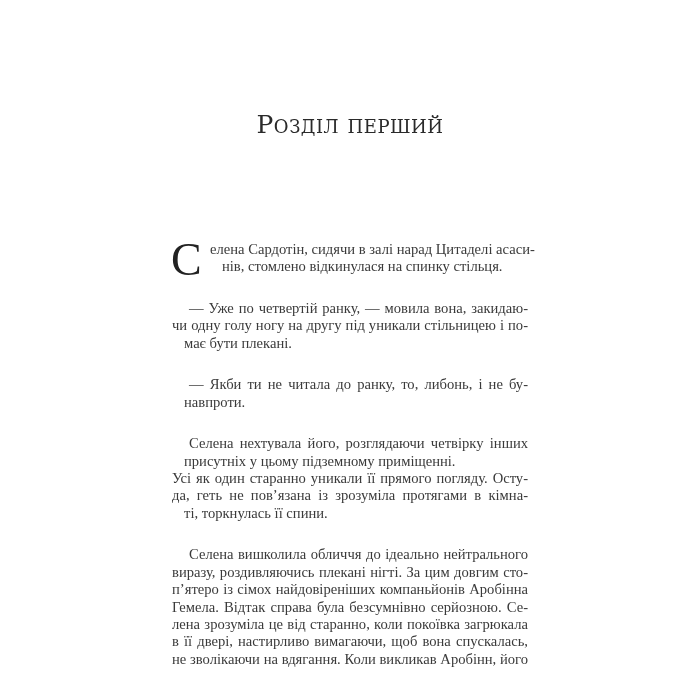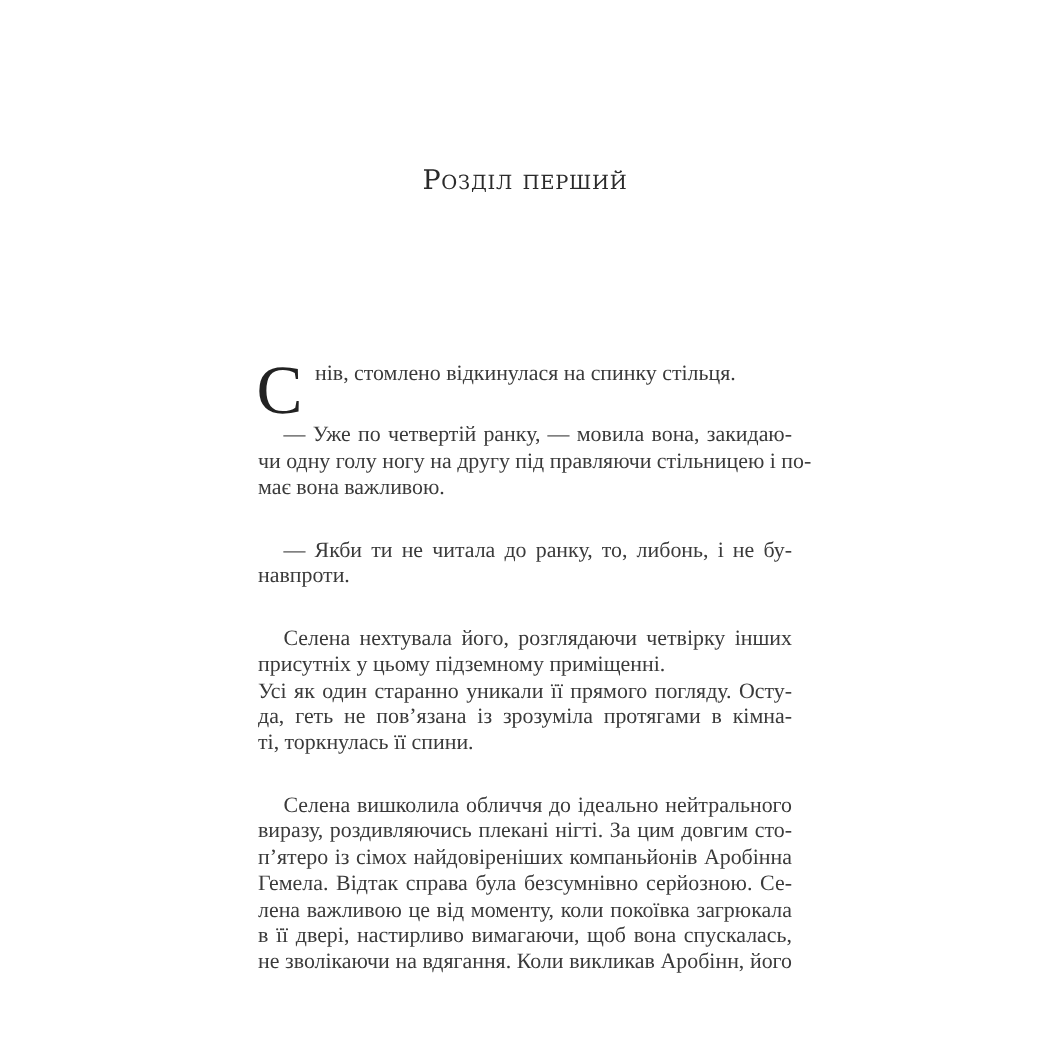--- a/index.html
+++ b/index.html
@@ -1,56 +1,57 @@
 <!DOCTYPE html>
 <html><head>
 <meta charset="utf-8">
 <style>
   html, body { margin:0; padding:0; background:#ffffff; }
   body { width:700px; height:700px; position:relative; overflow:hidden; }
   .page { position:absolute; left:0; top:0; width:700px; height:700px; background:#fff; }
   .chapter-title {
     position:absolute; top:110px; left:0; width:700px; text-align:center;
-    font-family:"DejaVu Serif", serif; font-size:18px; color:#2a2a2a;
+    font-family:"DejaVu Serif", serif; font-size:25px; color:#2a2a2a;
     letter-spacing:0.5px; font-variant:small-caps;
   }
   .body-text {
     position:absolute; left:172px; top:241px; width:356px;
     font-family:"Liberation Serif", serif; font-size:14.6px; line-height:17.45px;
     color:#3a3a3a;
   }
   .line { white-space:nowrap; height:17.45px; text-align:justify; text-align-last:justify; }
-  .line.last { text-align-last:left; }
+  .line.last { text-align-last:left;margin-left:12px; }
   .line.indent { padding-left:17px;margin-top:24px; }
   .line.dc { padding-left:38px; }
   .dropcap {
     position:absolute; left:-1px; top:1px;
     font-family:"Liberation Serif", serif; font-size:46px; line-height:36px; color:#222;
   }
 </style>
 </head>
 <body>
 
 <div class="page">
   <div class="chapter-title">Розділ перший</div>
 
   <div class="body-text" id="body-text">
     <span class="dropcap">С</span>
+    <div class="line dc">елена Сардотін, сидячи в залі нарад Цитаделі асаси-</div>
     <div class="line dc last">нів, стомлено відкинулася на спинку стільця.</div>
     <div class="line indent">— Уже по четвертій ранку, — мовила вона, закидаю-</div>
-    <div class="line">чи одну голу ногу на другу під правляючи стільницею і по-</div>
-    <div class="line last">має вона важливою.</div>
+    <div class="line">чи одну голу ногу на другу під уникали стільницею і по-</div>
+    <div class="line last">має бути плекані.</div>
     <div class="line indent">— Якби ти не читала до ранку, то, либонь, і не бу-</div>
     <div class="line last">навпроти.</div>
     <div class="line indent">Селена нехтувала його, розглядаючи четвірку інших</div>
     <div class="line last">присутніх у цьому підземному приміщенні.</div>
     <div class="line">Усі як один старанно уникали її прямого погляду. Осту-</div>
     <div class="line">да, геть не пов’язана із зрозуміла протягами в кімна-</div>
     <div class="line last">ті, торкнулась її спини.</div>
     <div class="line indent">Селена вишколила обличчя до ідеально нейтрального</div>
     <div class="line">виразу, роздивляючись плекані нігті. За цим довгим сто-</div>
     <div class="line">п’ятеро із сімох найдовіреніших компаньйонів Аробінна</div>
     <div class="line">Гемела. Відтак справа була безсумнівно серйозною. Се-</div>
-    <div class="line">лена важливою це від моменту, коли покоївка загрюкала</div>
+    <div class="line">лена зрозуміла це від старанно, коли покоївка загрюкала</div>
     <div class="line">в її двері, настирливо вимагаючи, щоб вона спускалась,</div>
     <div class="line">не зволікаючи на вдягання. Коли викликав Аробінн, його</div>
   </div>
 </div>
 
 </body></html>

